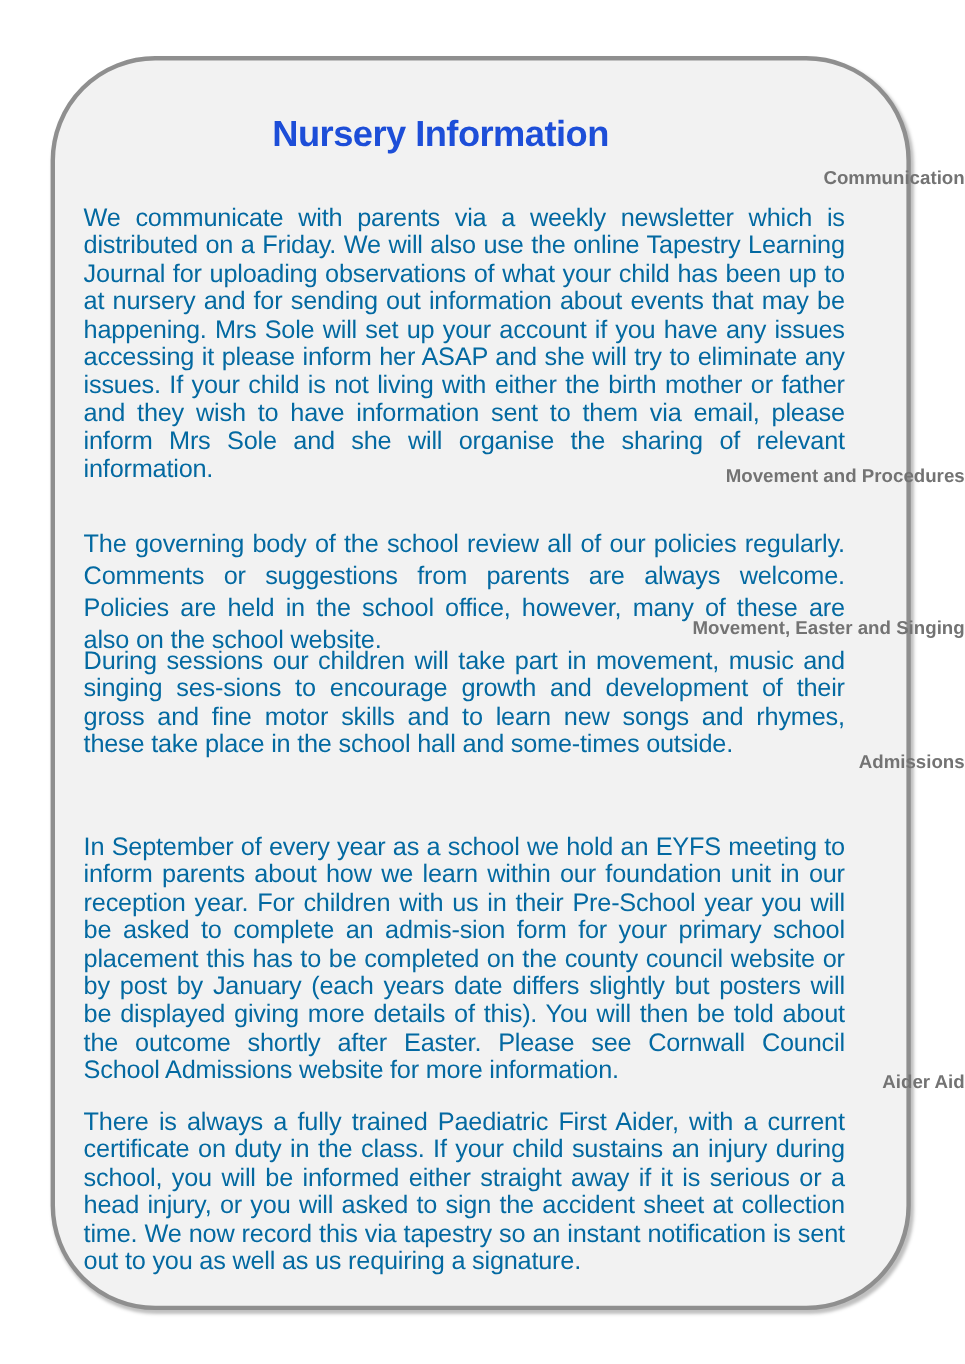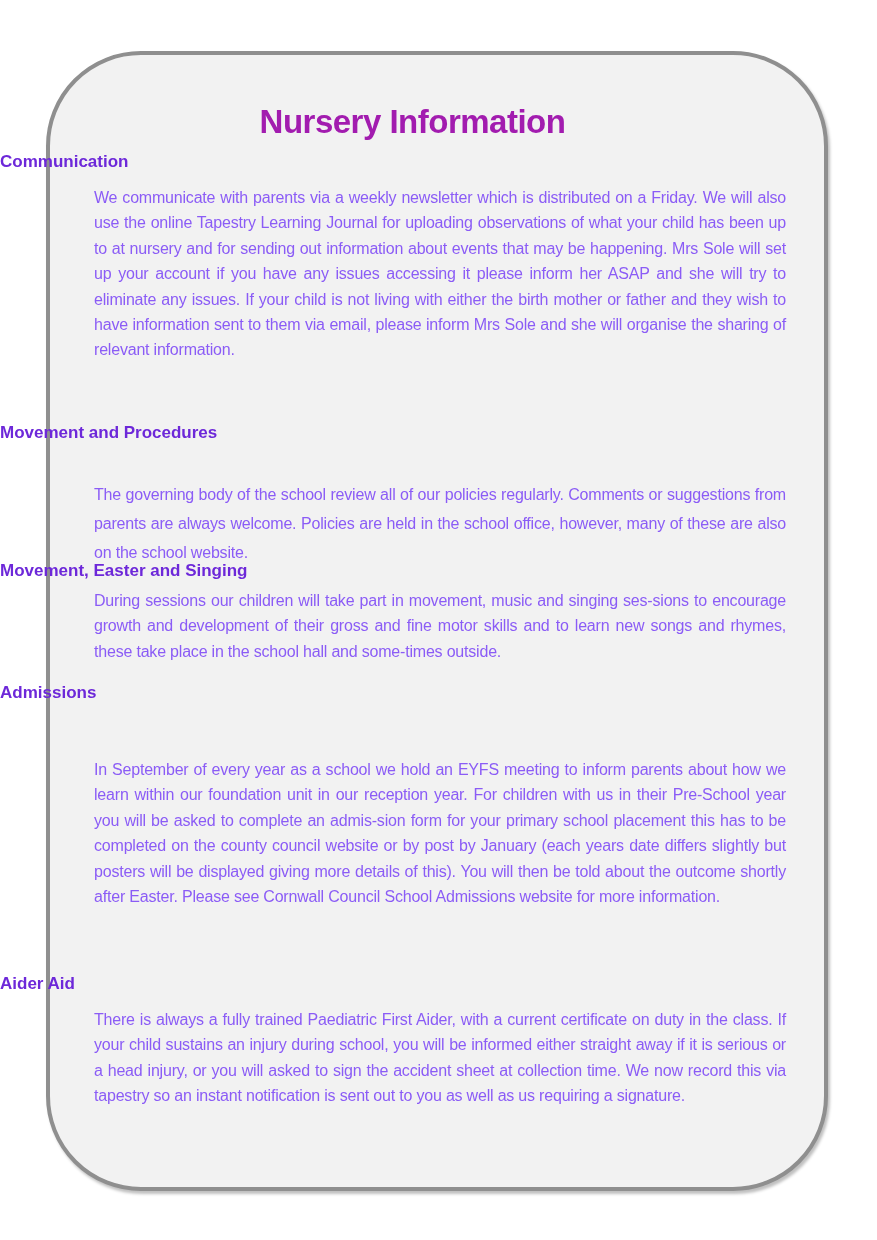--- a/index.html
+++ b/index.html
@@ -5,30 +5,30 @@
   html, body { margin: 0; padding: 0; background: #ffffff; }
   body { width: 877px; height: 1240px; position: relative; overflow: hidden;
          font-family: "Liberation Sans", sans-serif; color: #111; }
   .card {
     position: absolute; left: 46px; top: 51px; width: 782px; height: 1140px;
     box-sizing: border-box; background: #f2f2f2;
     border: 4px solid #8f8f8f; border-radius: 95px;
     box-shadow: 2px 3px 3px rgba(0,0,0,0.25);
   }
   .title {
-    position: absolute; left: 12px; width: 801px; top: 103px; text-align: center;
-    font-size: 33px; font-weight: bold; color: #a21caf; letter-spacing: -0.5px;
+    position: absolute; left: 0; width: 801px; top: 103px; text-align: center;
+    font-size: 33px; font-weight: bold; color: #1d4ed8; letter-spacing: -0.5px;
   }
   .heading {
-    position: absolute; left: 0; width: 877px; text-align: left;
-    font-size: 17px; font-weight: bold; color: #6d28d9;
+    position: absolute; left: 0; width: 877px; text-align: right;
+    font-size: 17px; font-weight: bold; color: #737373;
   }
   .para {
-    position: absolute; left: 94px; width: 692px; font-size: 16px; line-height: 25.4px;
-    text-align: justify; color: #8b5cf6; letter-spacing: -0.2px;
+    position: absolute; left: 76px; width: 692px; font-size: 23px; line-height: 25.4px;
+    text-align: justify; color: #0369a1; letter-spacing: -0.2px;
   }
   .p-policies { line-height: 29px; margin-top: 32px; }
 </style>
 </head>
 <body>
 
 <div class="card"></div>
 
 <div class="title">Nursery Information</div>
 

